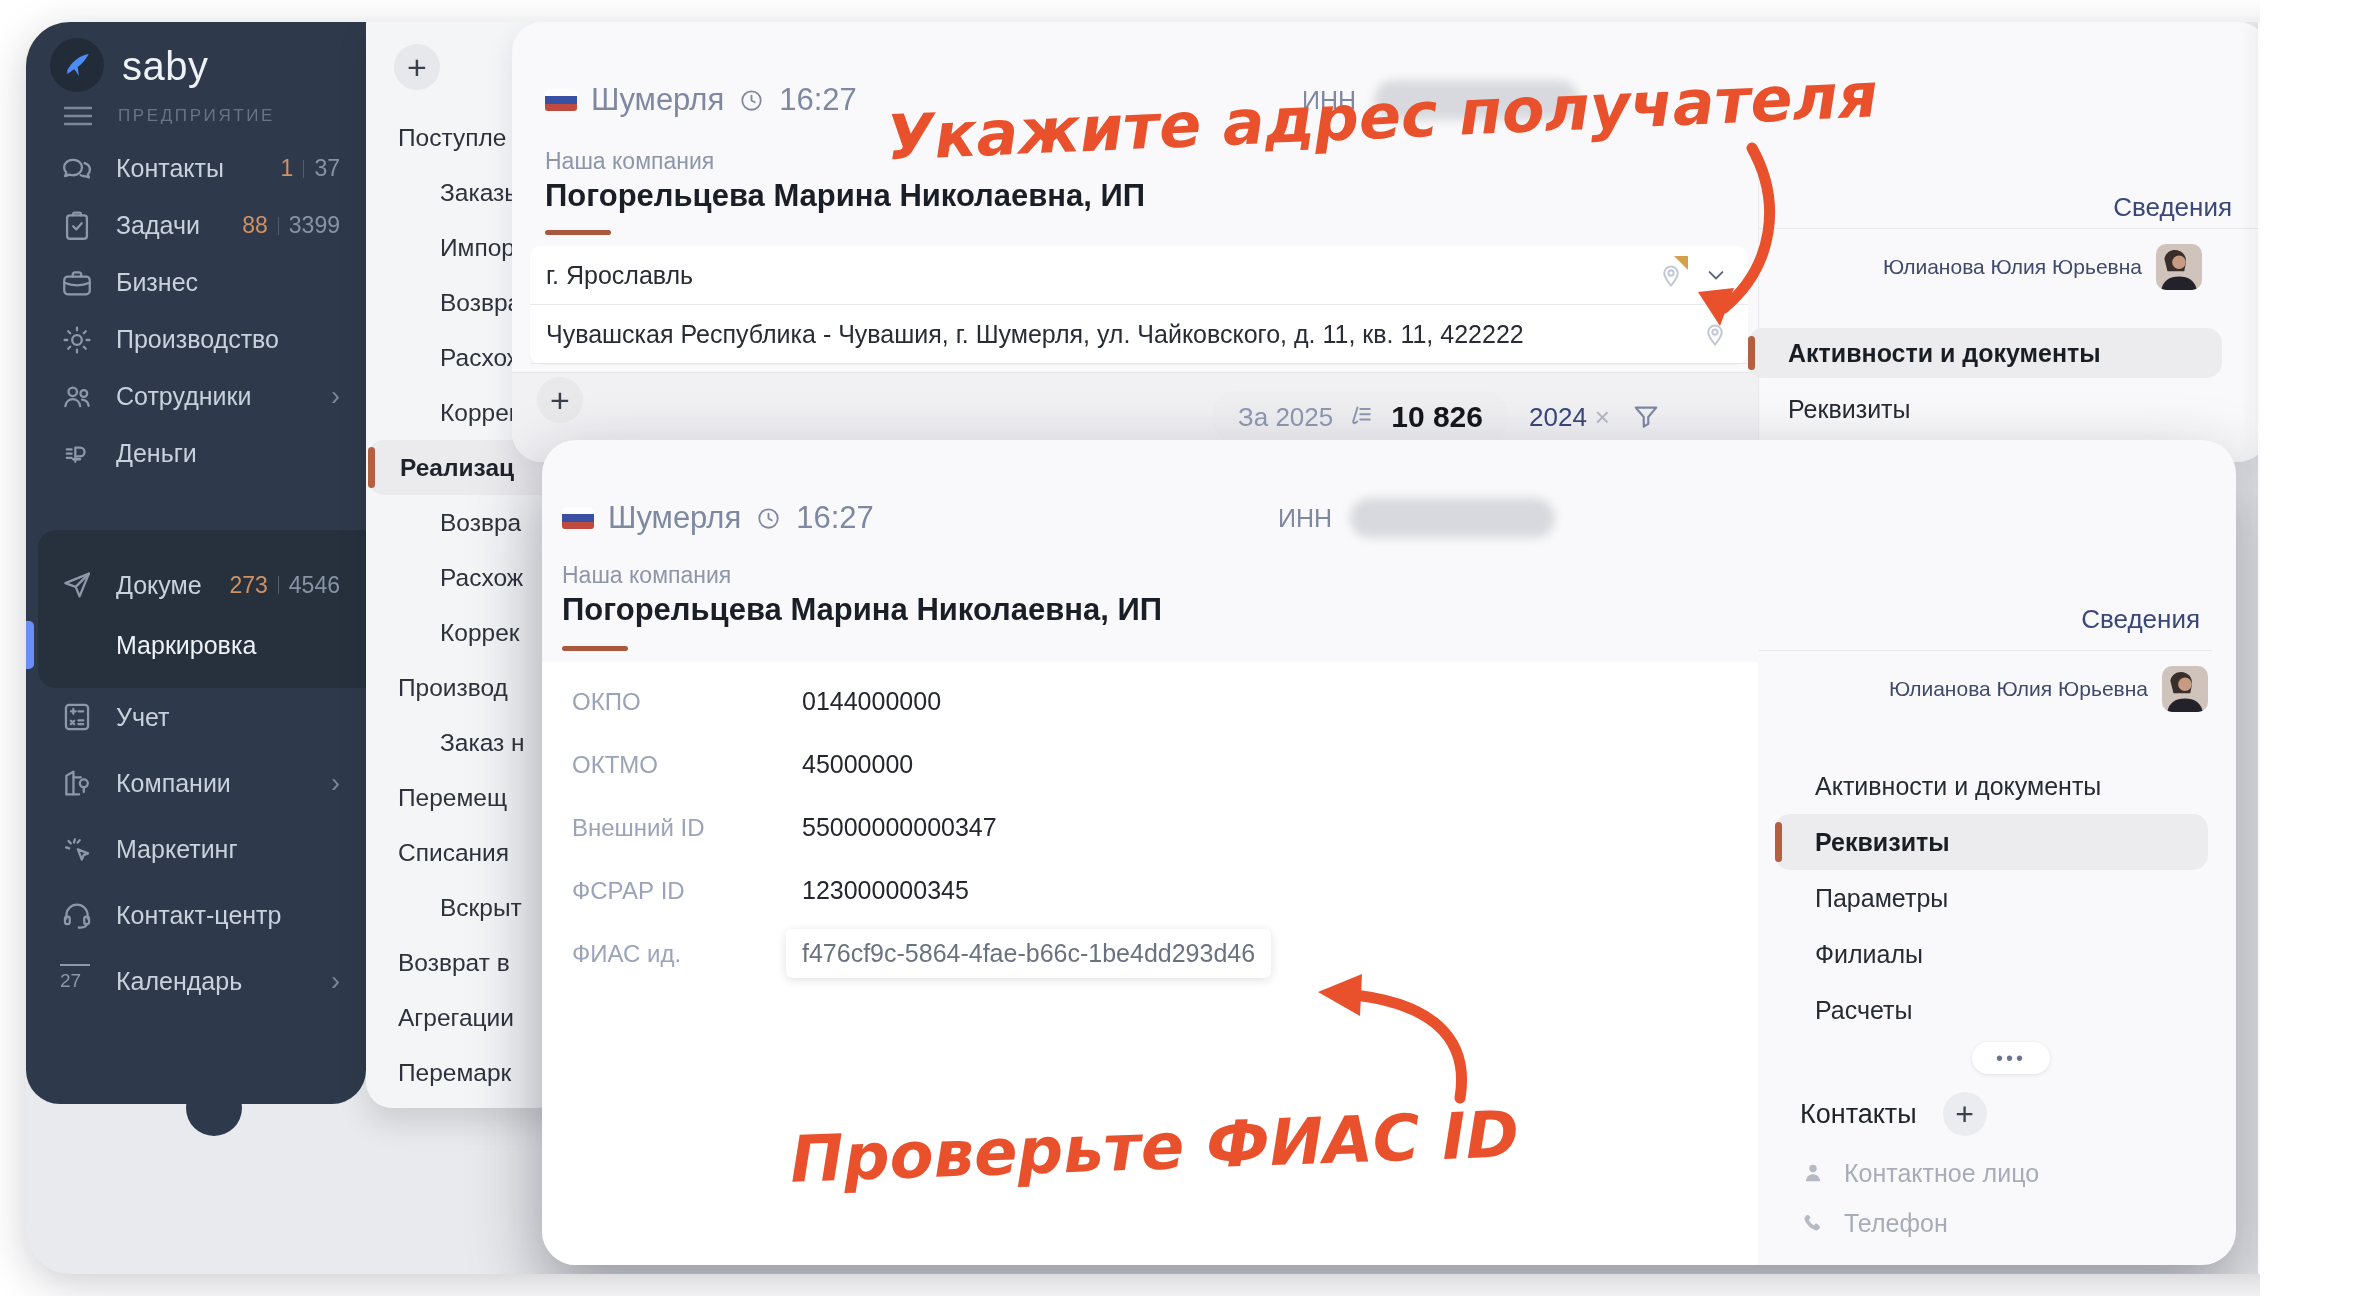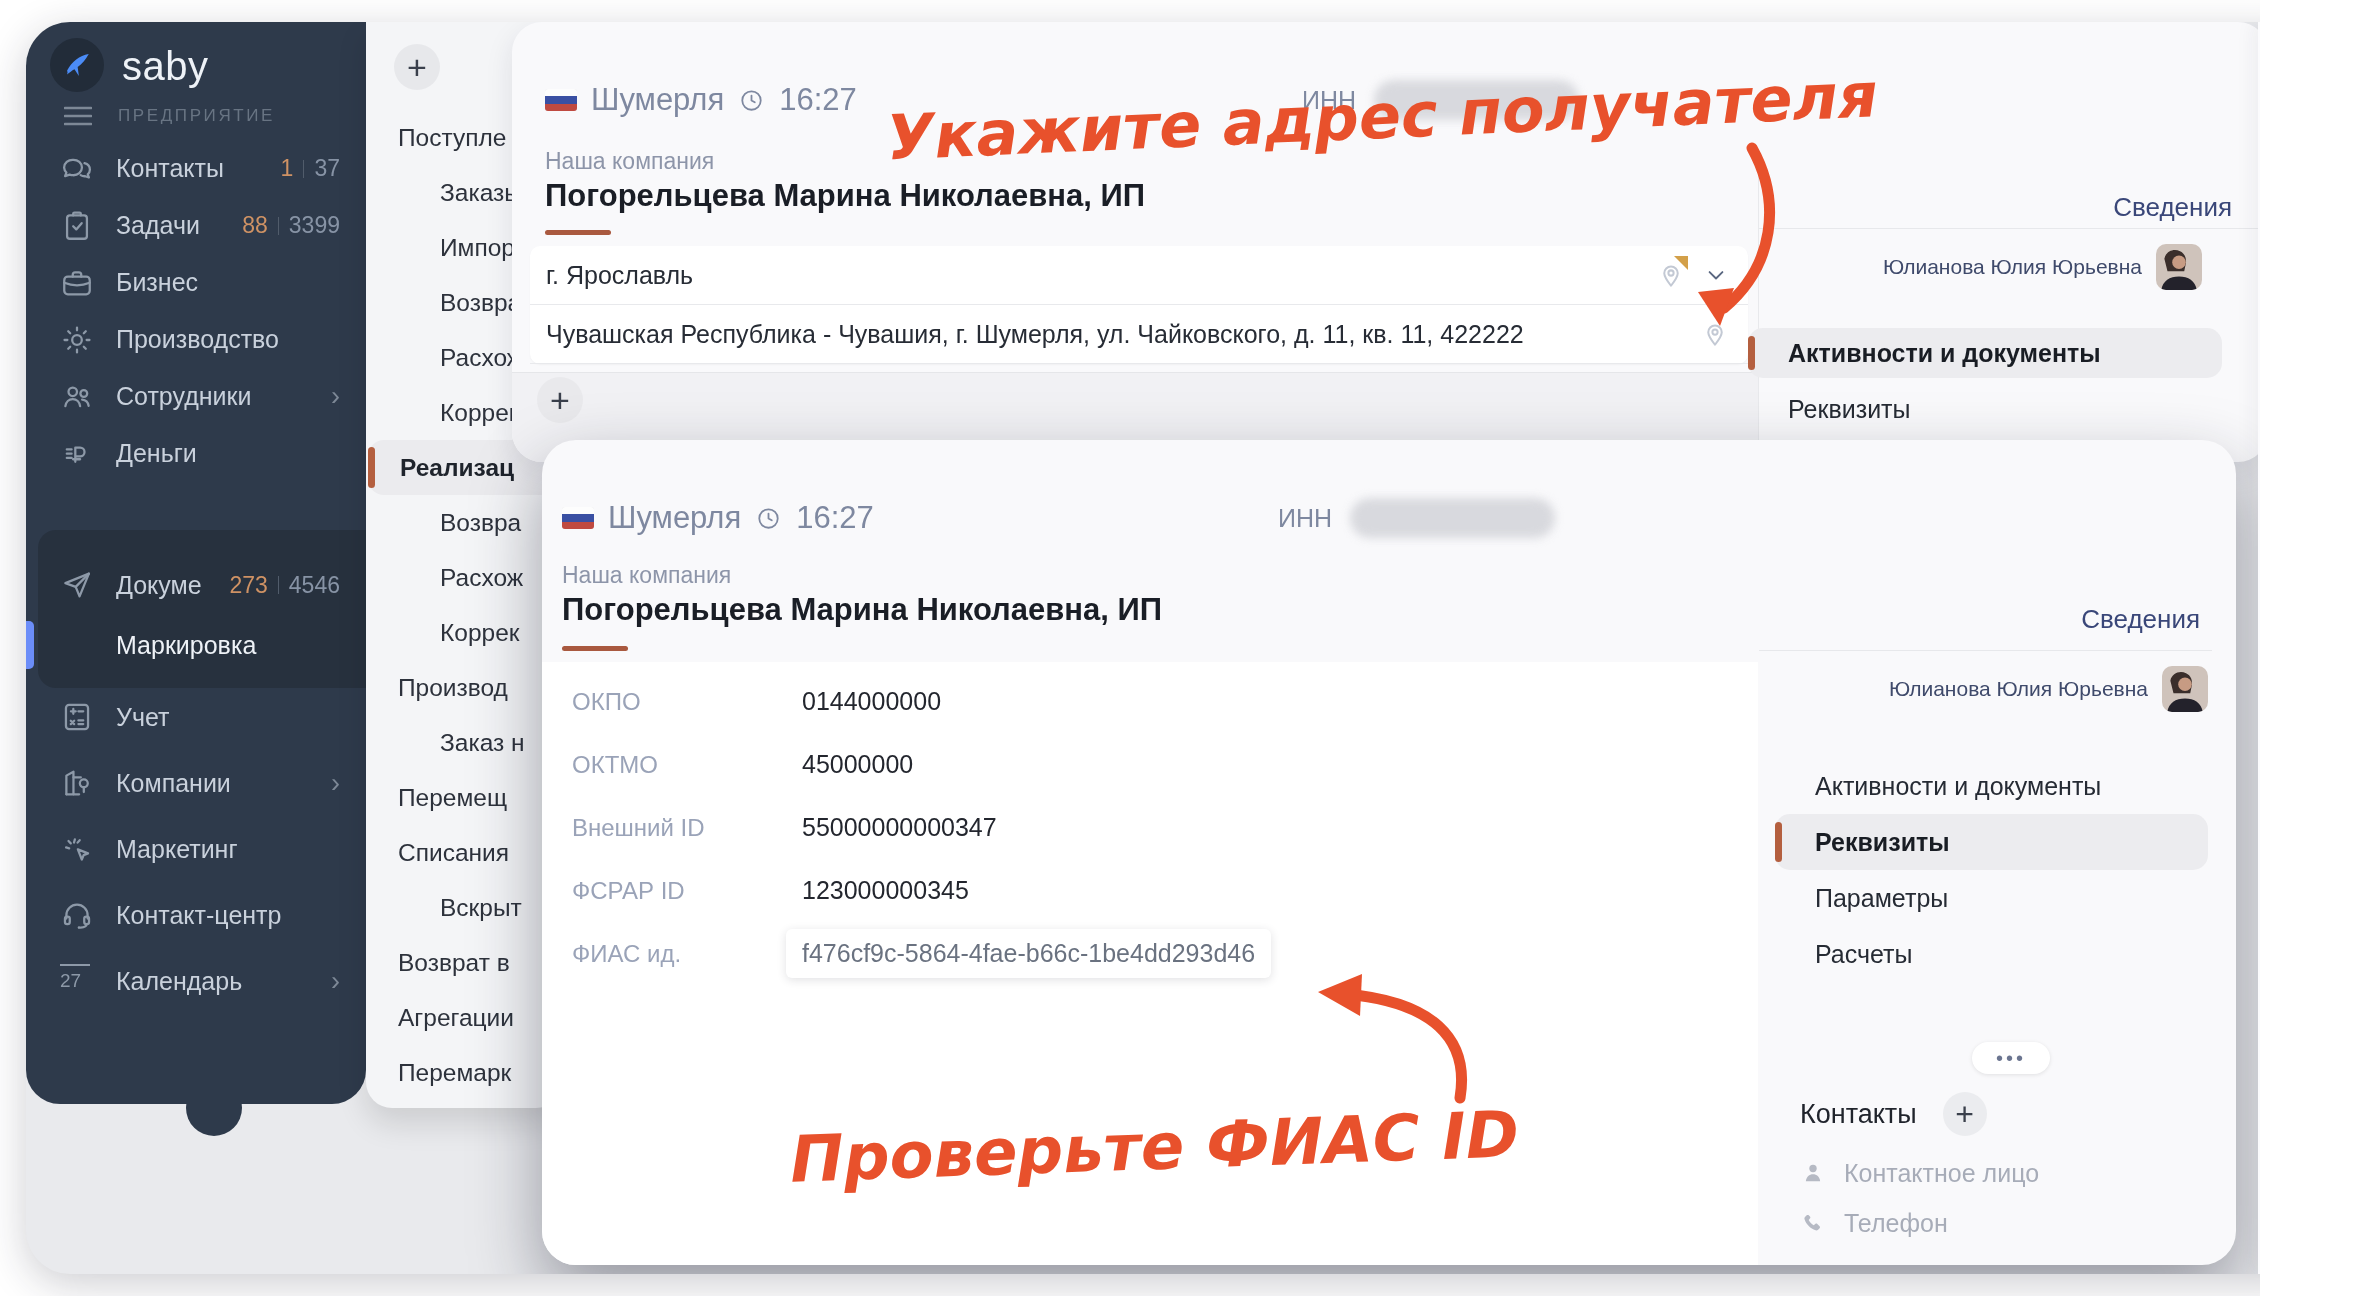--- a/index.html
+++ b/index.html
@@ -415,20 +415,37 @@
           <span class="addr-spacer"></span>
           <span class="pin-wrap"><svg viewBox="0 0 24 24" fill="none" stroke="currentColor" stroke-width="1.6" stroke-linecap="round" stroke-linejoin="round">
                 <path d="M12 20.6c-3.3-4.2-5.4-7.2-5.4-10a5.4 5.4 0 1 1 10.8 0c0 2.8-2.1 5.8-5.4 10Z"></path>
                 <circle cx="12" cy="10.4" r="2.1"></circle>
               </svg></span>
         </div>
       </div>
 
       <div class="tc-band"></div>
       <div class="round-add" style="left:25px;top:355px;">+</div>
+      <div class="tc-filter">
+        <div class="f-pill">
+          <span class="f-period">За 2025</span>
+          <span class="f-sum"><svg viewBox="0 0 24 24" fill="none" stroke="currentColor" stroke-width="1.6" stroke-linecap="round" stroke-linejoin="round">
+                <path d="M10.6 5.6h7.6M10.6 9.8h7.6M10.6 14h7.6"></path>
+                <path d="M8.4 4.4 5 15.4c-.3 1.2.8 1.9 1.8 1.2l1.4-1"></path>
+              </svg></span>
+          <span class="f-total">10 826</span>
+        </div>
+        <div class="f-tag">
+          <span class="f-tag-text">2024</span>
+          <span class="f-tag-x">×</span>
+        </div>
+        <span class="f-funnel"><svg viewBox="0 0 24 24" fill="none" stroke="currentColor" stroke-width="1.6" stroke-linecap="round" stroke-linejoin="round">
+              <path d="M4.3 5h15.4l-6 7v5.2l-3.4 2V12Z"></path>
+            </svg></span>
+      </div>
 
       <div class="vdiv" style="left:1246px;top:130px;bottom:0;"></div>
       <div class="sved" style="right:36px;top:170px;">Сведения</div>
       <div class="rp-div" style="left:1247px;right:0;top:206px;"></div>
       <div class="manager" style="right:66px;top:222px;">
         <span class="mgr-name">Юлианова Юлия Юрьевна</span>
         <span class="avatar">
             <svg viewBox="0 0 44 44">
               <rect width="44" height="44" fill="#cfc3bb"></rect>
               <path d="M8 14c1.5-7 9-10 15-7 4.5 2 6.5 7 5.5 12l-1.5 7H11Z" fill="#3a2e2b"></path>
@@ -508,20 +525,23 @@
       </div>
       <div class="rmenu" style="left:1233px;right:28px;top:318px;">
           <div class="rm-item">
     <span>Активности и документы</span>
   </div>
           <div class="rm-item selected">
     <span>Реквизиты</span>
   </div>
           <div class="rm-item">
     <span>Параметры</span>
+  </div>
+          <div class="rm-item">
+    <span>Филиалы</span>
   </div>
           <div class="rm-item">
     <span>Расчеты</span>
   </div>
         </div>
       <div class="more-pill">•••</div>
 
       <div class="contacts">
         <div class="ct-head">
           <span class="ct-title">Контакты</span>

